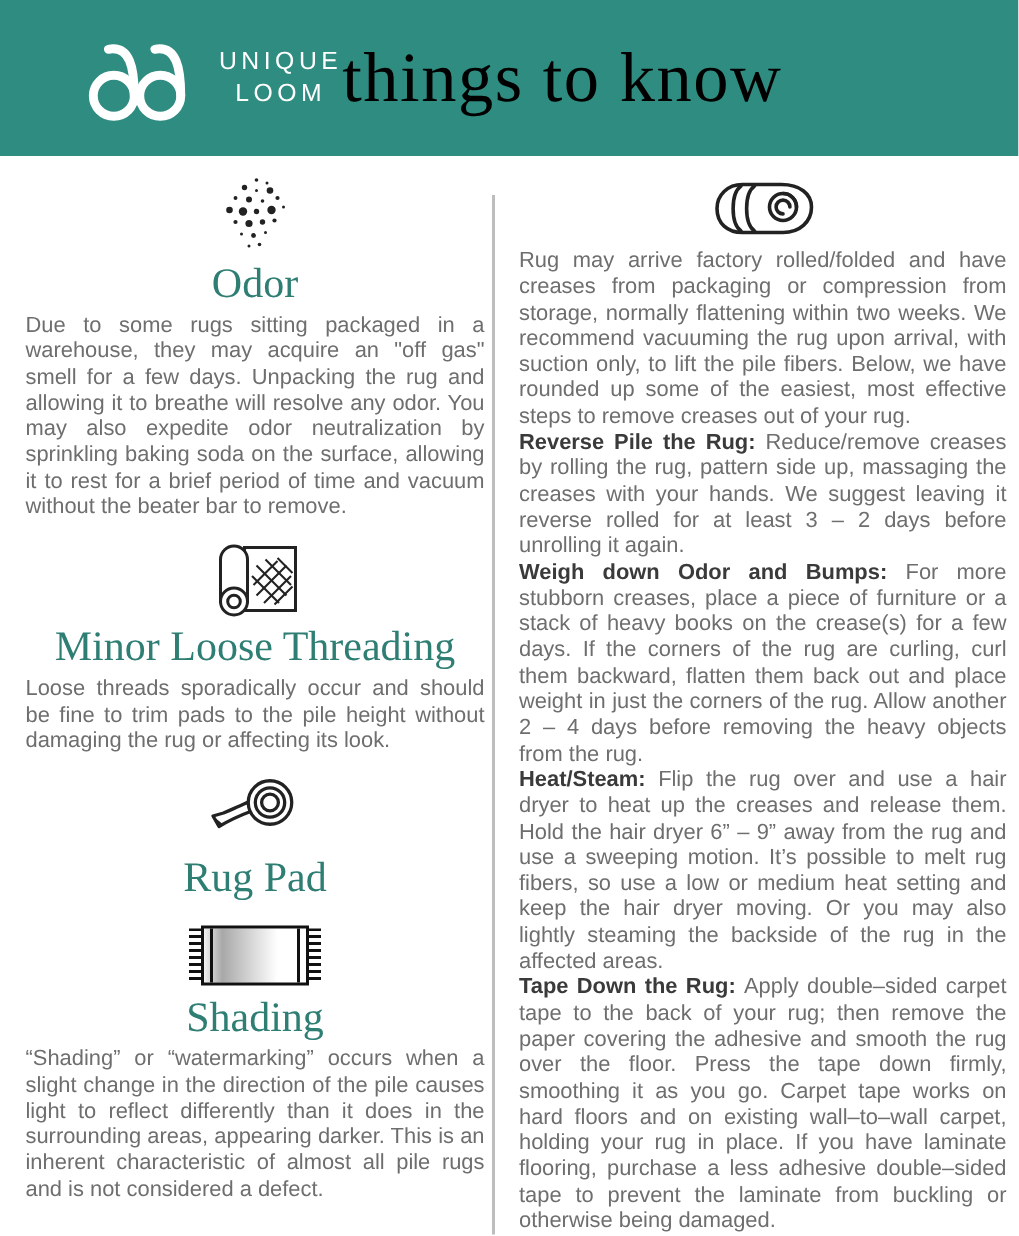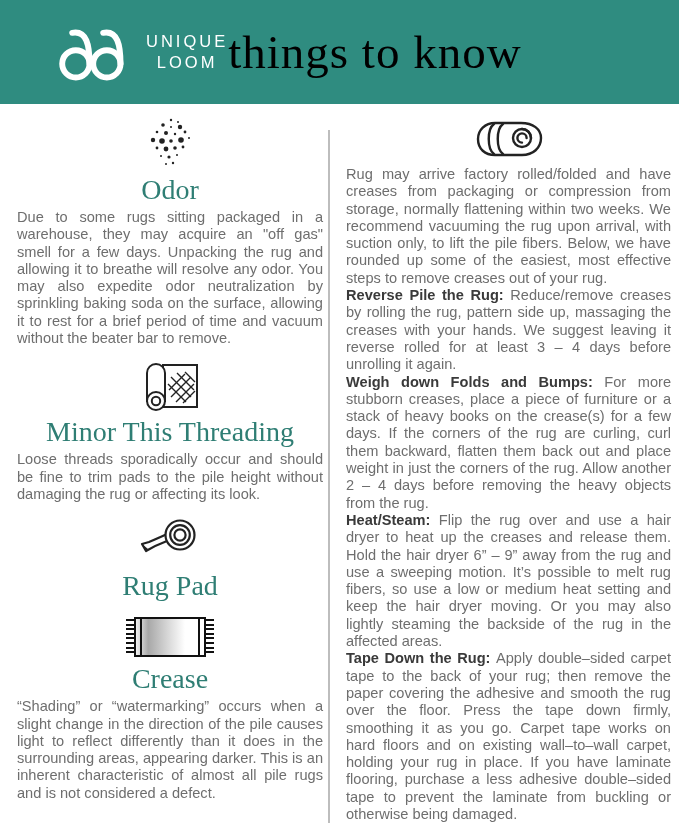--- a/index.html
+++ b/index.html
@@ -174,21 +174,21 @@
               <g stroke-width="1.4" fill="none">
                 <path d="M31 30 L47 14 M33 37 L53 17 M38 42 L56 24 M45 43 L57 31"></path>
                 <path d="M33 17 L53 37 M30 24 L48 42 M39 13 L56 30 M47 12 L57 22"></path>
               </g>
               <path d="M9 42 V13 a9 9 0 0 1 18 0 V42"></path>
               <circle cx="18" cy="41" r="9"></circle>
               <circle cx="18" cy="41" r="4.2"></circle>
             </g>
           </svg>
         </div>
-        <h2 class="sec-heading">Minor This Threading</h2>
+        <h2 class="sec-heading">Minor Loose Threading</h2>
         <p class="body-text">Loose threads sporadically occur and should be fine to trim pads to the pile height without damaging the rug or affecting its look.</p>
       </div>
 
       <div class="section">
         <div class="icon-box">
           <svg width="66" height="50" viewBox="0 0 66 50">
             <g fill="#ffffff" stroke="#222222" stroke-width="2.2" stroke-linejoin="round">
               <path d="M30 25 C 22 28 14 32 9 35 L 5 28 L 12 26 C 19 23 26 20 30 18 Z"></path>
               <path d="M9 35 L 5 28 L 11 33 Z" fill="#222222" stroke="none"></path>
               <circle cx="43" cy="19" r="14.5"></circle>
@@ -204,21 +204,21 @@
         <div class="icon-box">
           <div class="shade-icon">
             <div class="fringe"></div>
             <div class="shade-rect">
               <div class="shade-bar-l"></div>
                 <div class="shade-bar-r"></div>
             </div>
             <div class="fringe"></div>
           </div>
         </div>
-        <h2 class="sec-heading">Crease</h2>
+        <h2 class="sec-heading">Shading</h2>
         <p class="body-text">“Shading” or “watermarking” occurs when a slight change in the direction of the pile causes light to reflect differently than it does in the surrounding areas, appearing darker. This is an inherent characteristic of almost all pile rugs and is not considered a defect.</p>
       </div>
 
     </div>
 
     <div class="divider"></div>
 
     <div class="col-right">
 
       <div class="section">
@@ -230,25 +230,25 @@
               <path d="M44 8 C 37 13 37 33 44 38"></path>
               <circle cx="63" cy="22" r="9"></circle>
               <path d="M72 22 a9 9 0 0 0 -9 -9 M63 22 m 4.6 0 a 4.6 4.6 0 1 0 -4.6 4.6"></path>
             </g>
           </svg>
         </div>
         <p class="body-text">Rug may arrive factory rolled/folded and have creases from packaging or compression from storage, normally flattening within two weeks. We recommend vacuuming the rug upon arrival, with suction only, to lift the pile fibers. Below, we have rounded up some of the easiest, most effective steps to remove creases out of your rug.</p>
       </div>
 
       <p class="body-text tip">
-        <b>Reverse Pile the Rug:</b><span>Reduce/remove creases by rolling the rug, pattern side up, massaging the creases with your hands. We suggest leaving it reverse rolled for at least 3 – 4 days before unrolling it again.</span>
-      </p>
-
-      <p class="body-text tip">
-        <b>Weigh down Folds and Bumps:</b><span>For more stubborn creases, place a piece of furniture or a stack of heavy books on the crease(s) for a few days. If the corners of the rug are curling, curl them backward, flatten them back out and place weight in just the corners of the rug. Allow another 2 – 4 days before removing the heavy objects from the rug.</span>
+        <b>Reverse Pile the Rug:</b><span>Reduce/remove creases by rolling the rug, pattern side up, massaging the creases with your hands. We suggest leaving it reverse rolled for at least 3 – 2 days before unrolling it again.</span>
+      </p>
+
+      <p class="body-text tip">
+        <b>Weigh down Odor and Bumps:</b><span>For more stubborn creases, place a piece of furniture or a stack of heavy books on the crease(s) for a few days. If the corners of the rug are curling, curl them backward, flatten them back out and place weight in just the corners of the rug. Allow another 2 – 4 days before removing the heavy objects from the rug.</span>
       </p>
 
       <p class="body-text tip">
         <b>Heat/Steam:</b><span>Flip the rug over and use a hair dryer to heat up the creases and release them. Hold the hair dryer 6” – 9” away from the rug and use a sweeping motion. It’s possible to melt rug fibers, so use a low or medium heat setting and keep the hair dryer moving. Or you may also lightly steaming the backside of the rug in the affected areas.</span>
       </p>
 
       <p class="body-text tip">
         <b>Tape Down the Rug:</b><span>Apply double–sided carpet tape to the back of your rug; then remove the paper covering the adhesive and smooth the rug over the floor. Press the tape down firmly, smoothing it as you go. Carpet tape works on hard floors and on existing wall–to–wall carpet, holding your rug in place. If you have laminate flooring, purchase a less adhesive double–sided tape to prevent the laminate from buckling or otherwise being damaged.</span>
       </p>
 

